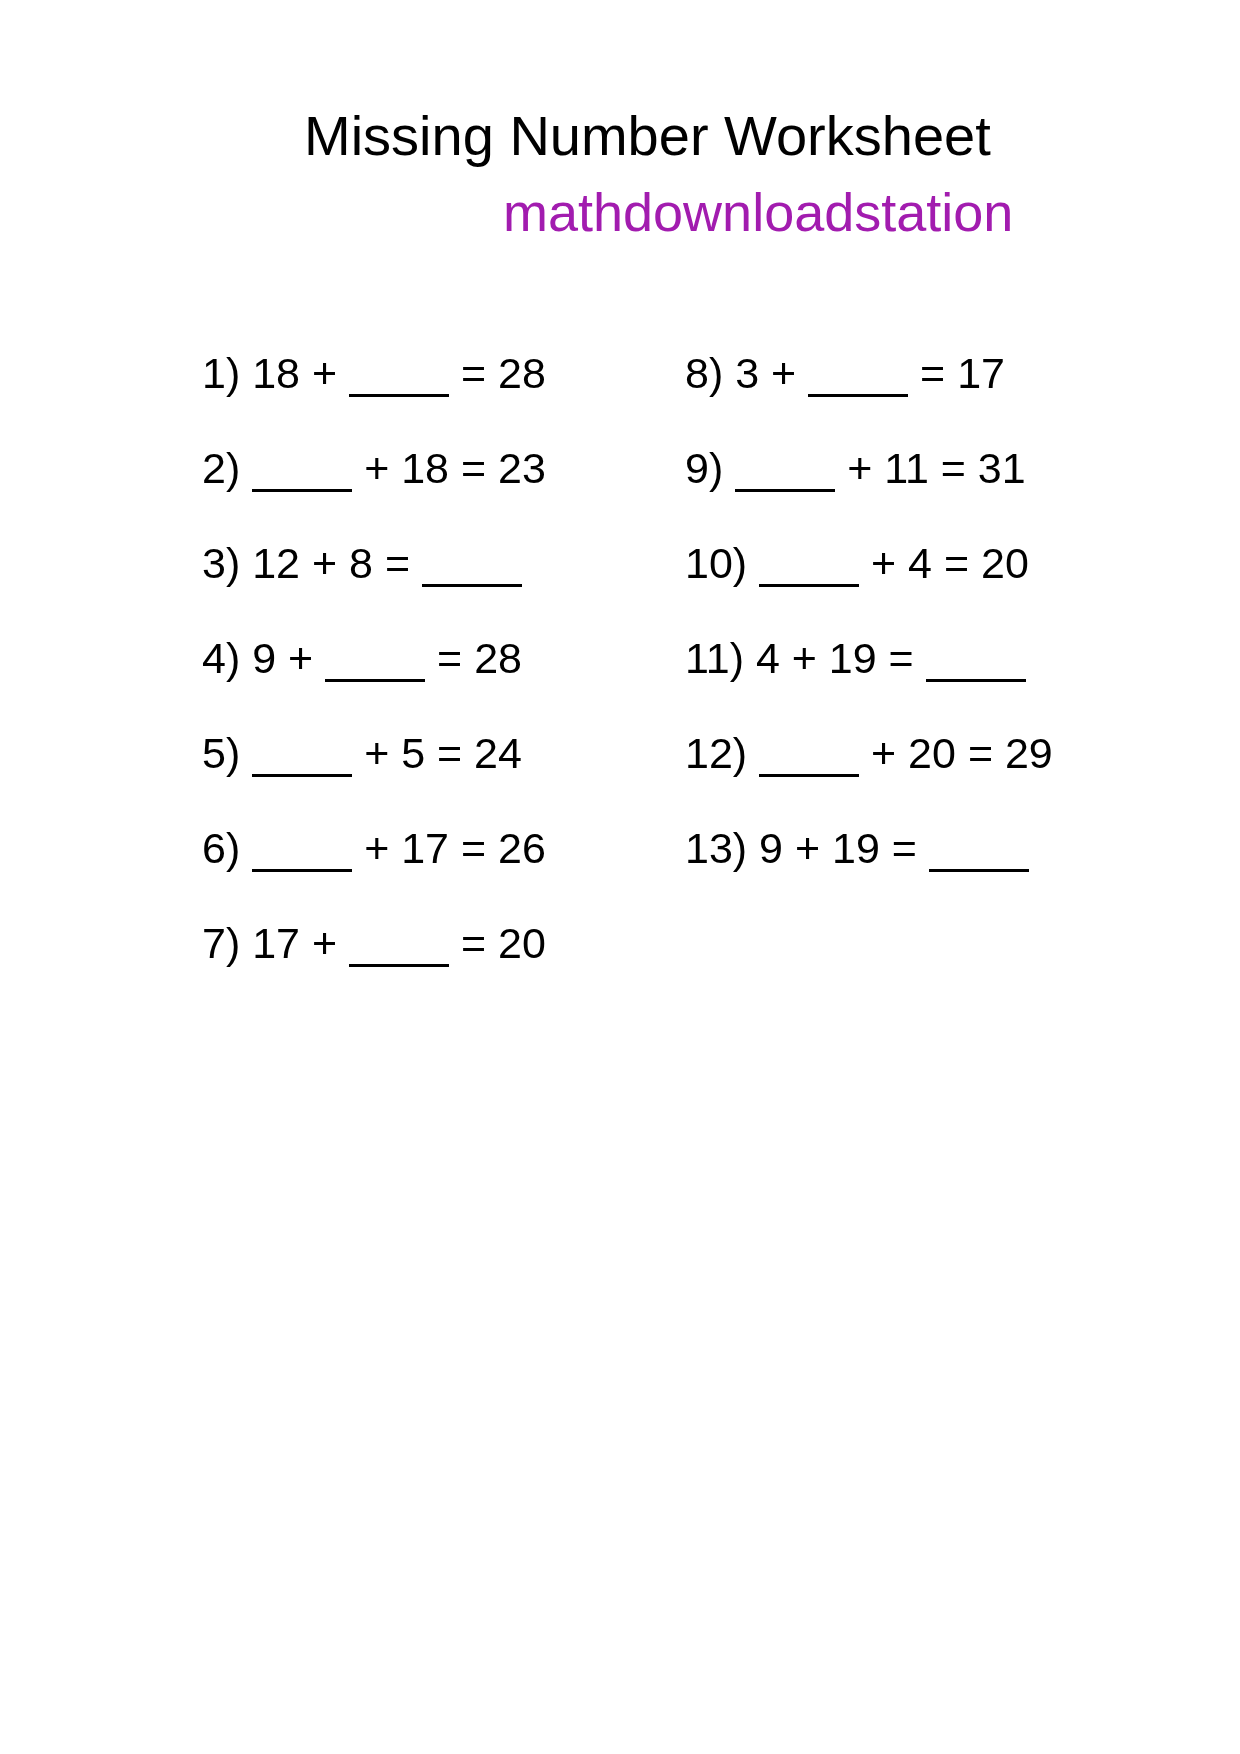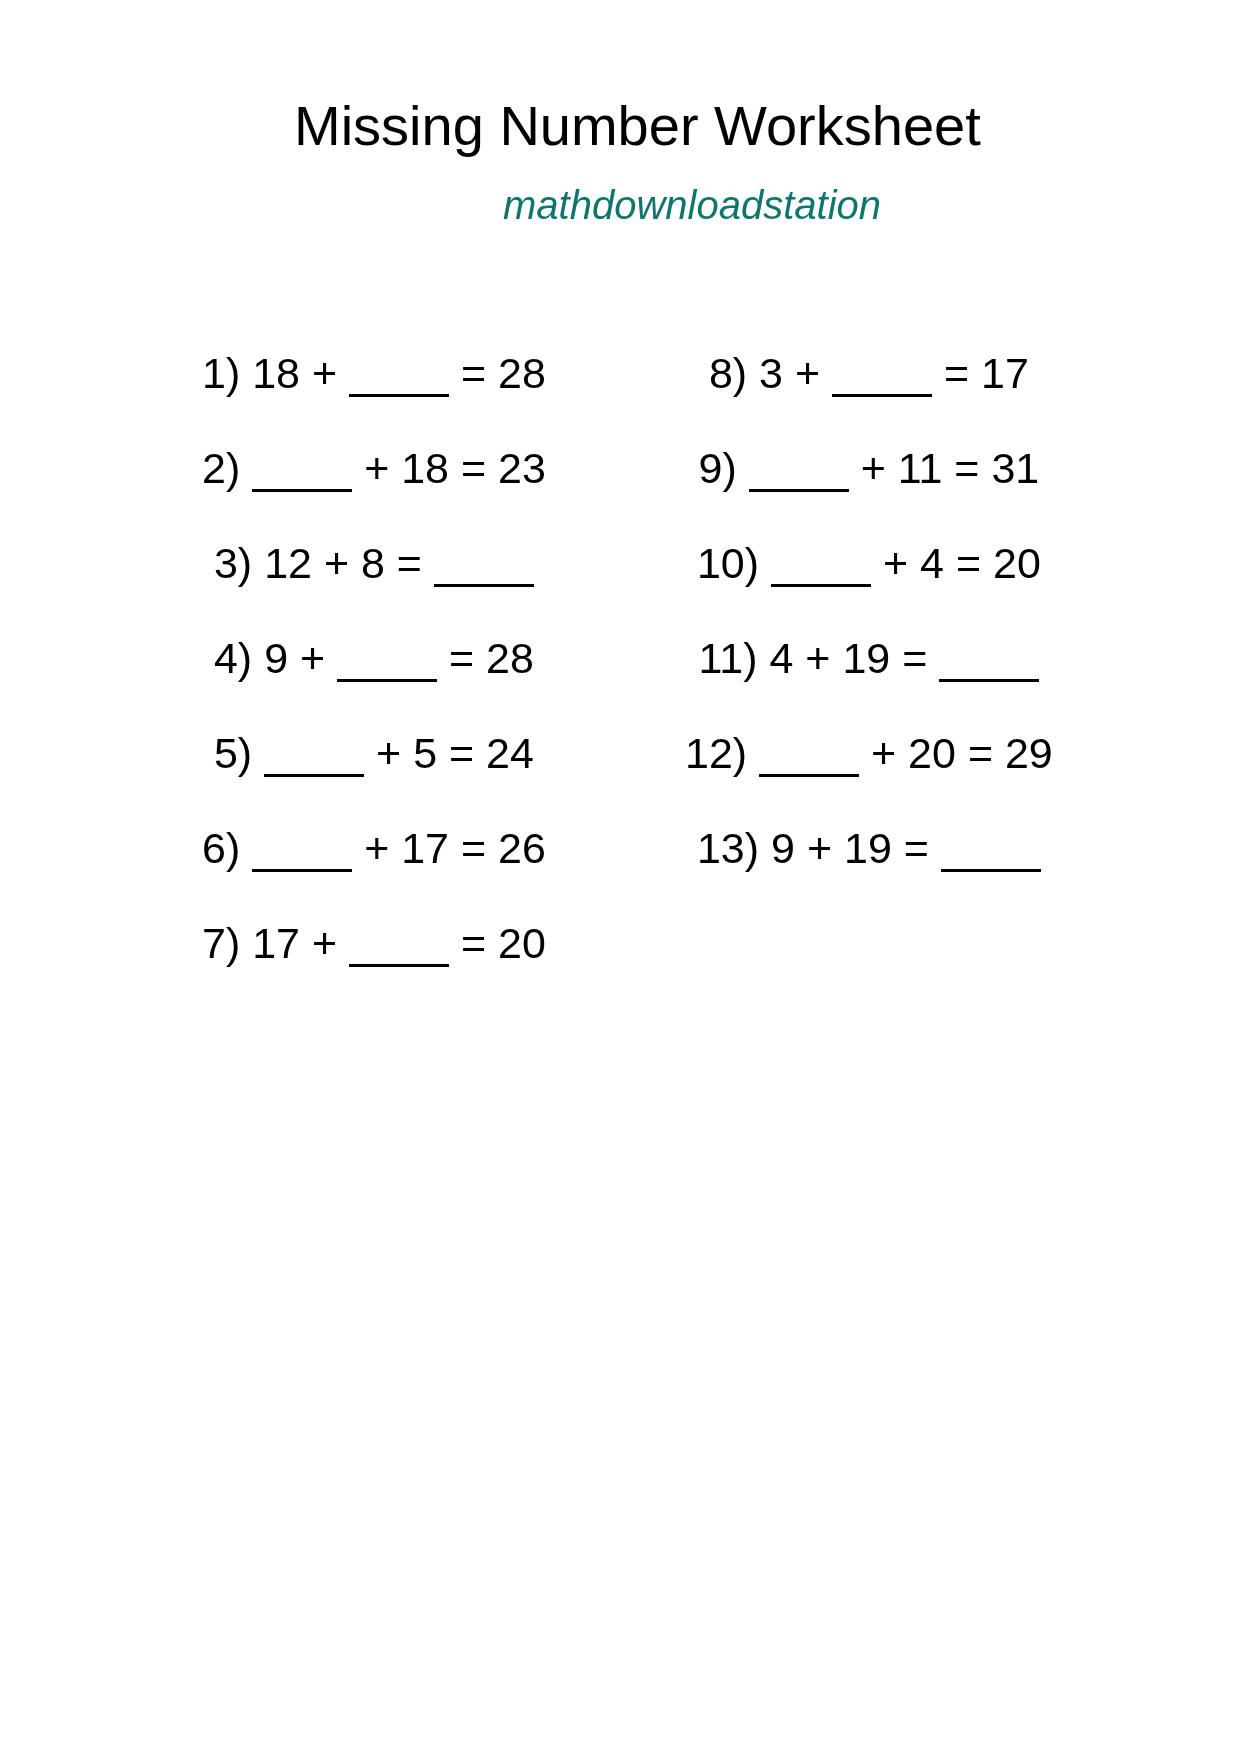--- a/index.html
+++ b/index.html
@@ -1,22 +1,22 @@
 <!DOCTYPE html>
 <html><head>
 <meta charset="utf-8">
 <style>
   html, body { margin: 0; padding: 0; background: #ffffff; }
   body { width: 1240px; height: 1754px; position: relative; overflow: hidden;
          font-family: "Liberation Sans", sans-serif; color: #000; }
   .title { position: absolute; left: 292px; top: 96px; font-size: 56px; line-height: 1;
-           white-space: nowrap; margin: 2px; font-weight: normal; }
-  .subtitle { position: absolute; left: 503px; top: 185px; font-size: 40px; line-height: 1;
-              color: #0f766e; white-space: nowrap; font-style: italic; }
-  .col { position: absolute; top: 352px; text-align: center; }
+           white-space: nowrap; margin: 12px; font-weight: normal; }
+  .subtitle { position: absolute; left: 503px; top: 185px; font-size: 54px; line-height: 1;
+              color: #a21caf; white-space: nowrap; }
+  .col { position: absolute; top: 352px; }
   .col.left { left: 202px; }
   .col.right { left: 685px; }
   .problem { font-size: 43px; line-height: 1; height: 95px; white-space: nowrap; }
   .blank { display: inline-block; width: 100px; height: 3px; background: #000;
            vertical-align: -9px; }
 </style>
 </head>
 <body>
 
 <h1 class="title">Missing Number Worksheet</h1>

